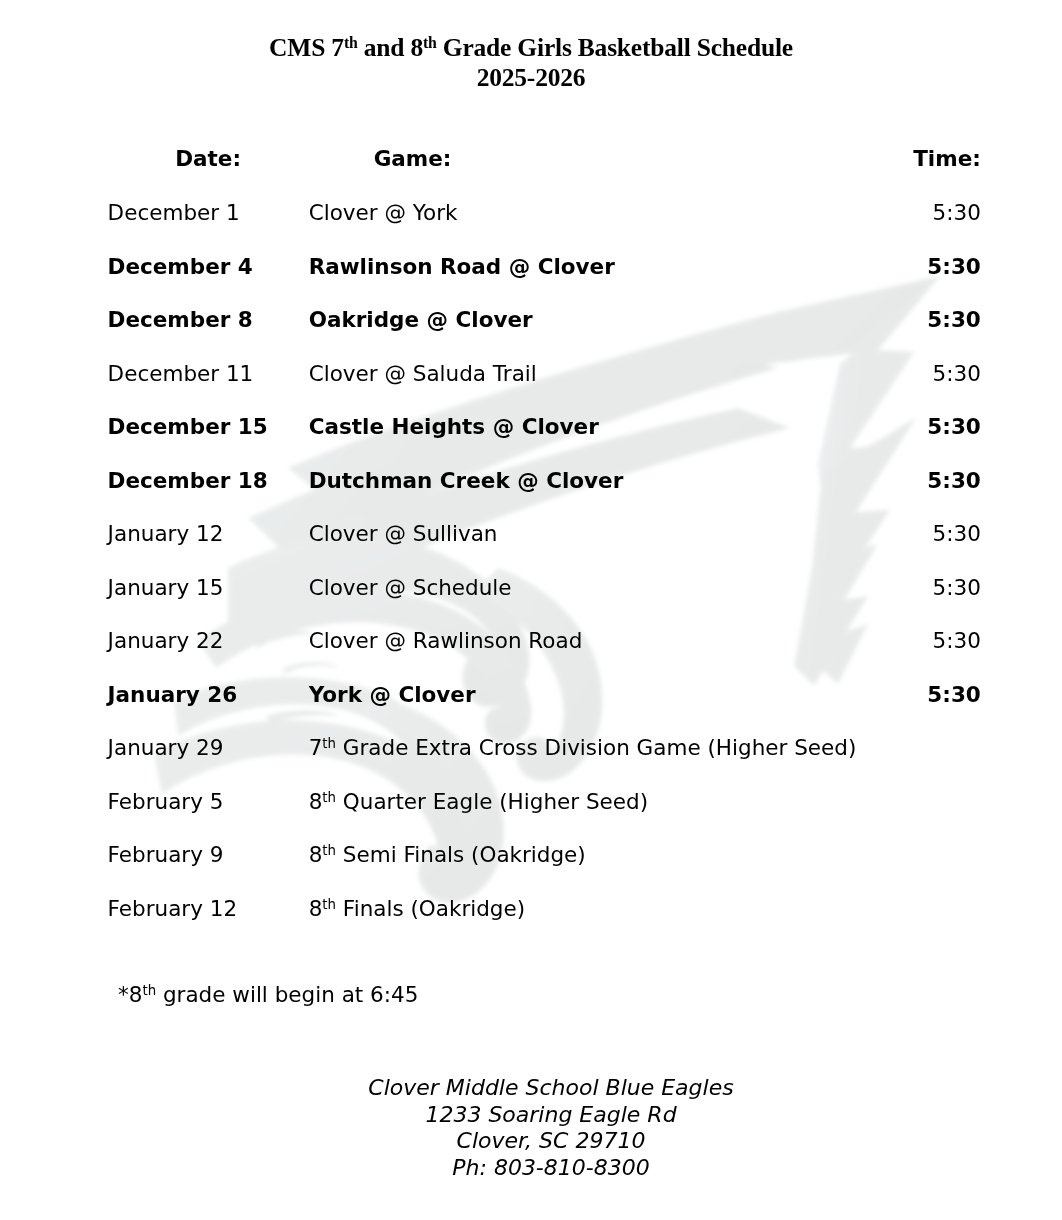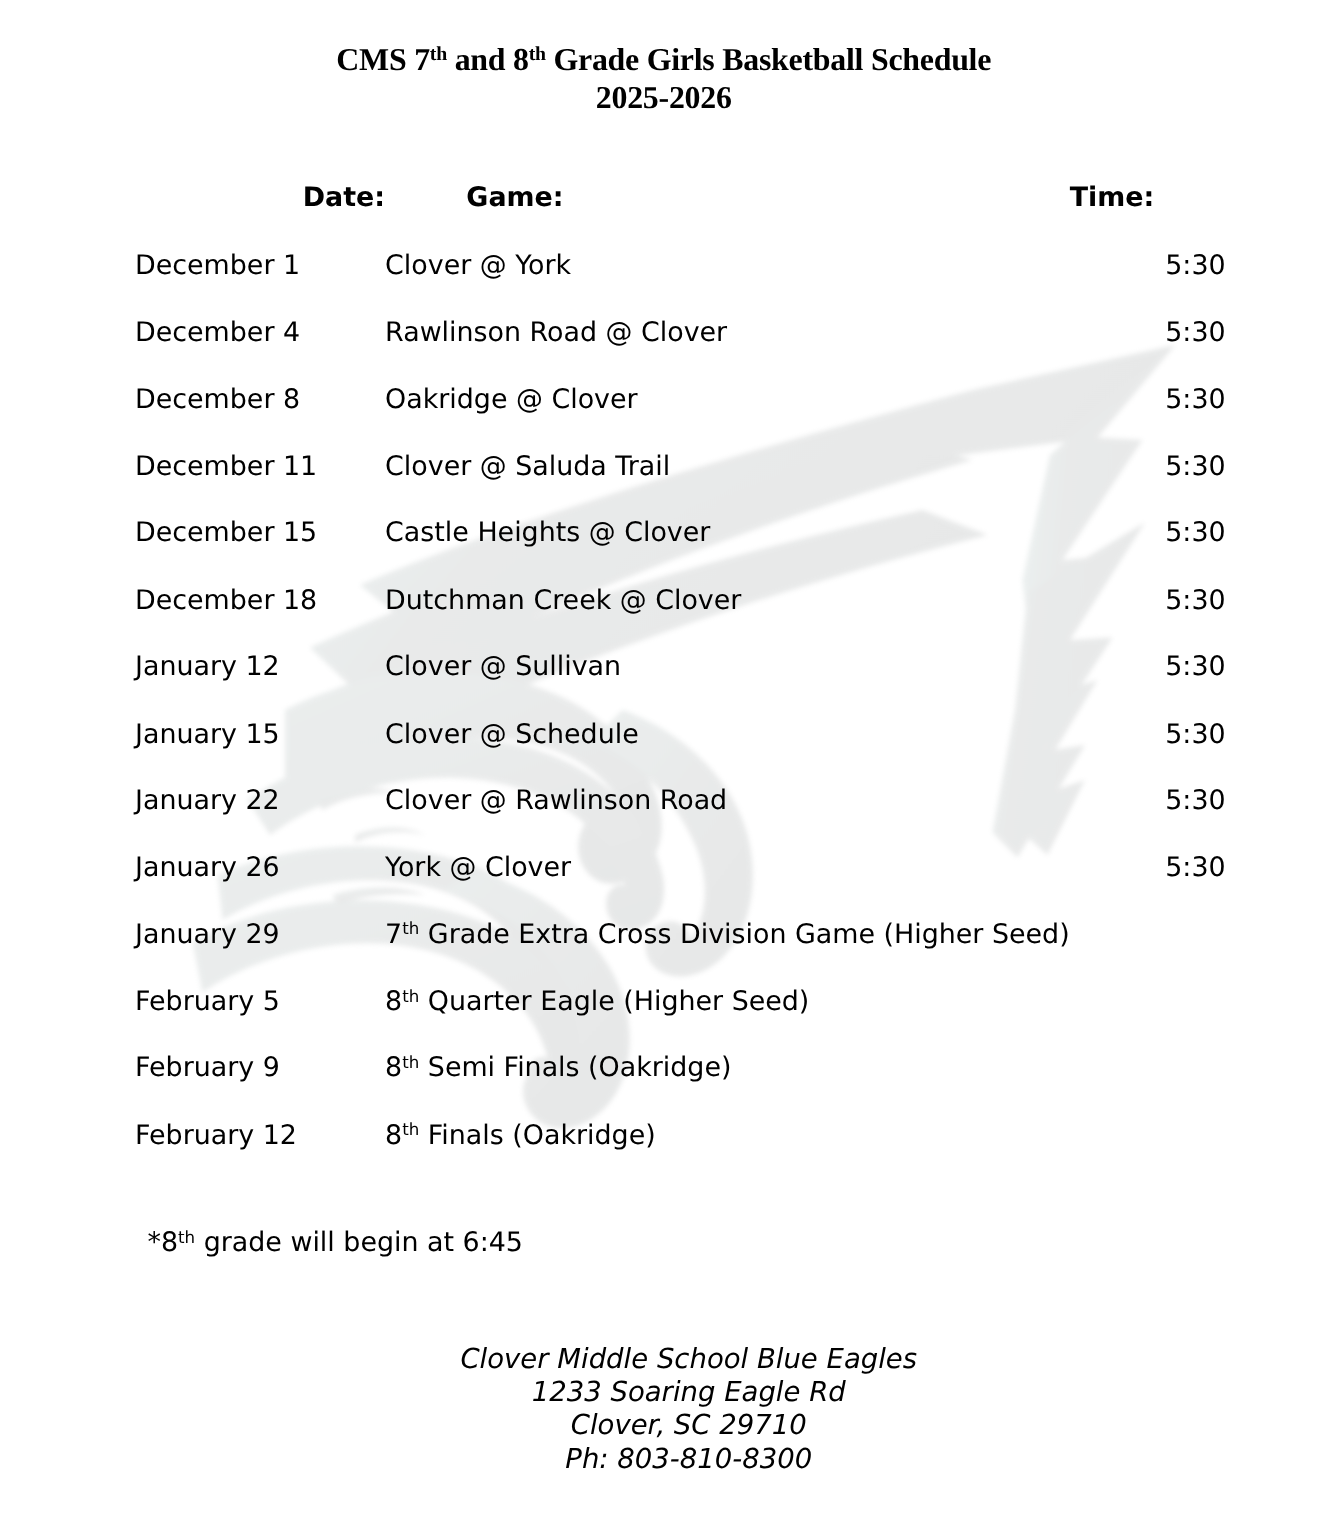--- a/index.html
+++ b/index.html
@@ -79,32 +79,32 @@
     vertical-align: baseline;
     white-space: nowrap;
   }
   .col-date  { width: 205px; }
   .col-game  { width: 520px; }
   .col-time  { width: 130px; }
   .pad-left  { width: 118px; }
   .pad-right { width: 89px; }
 
   .hdr td { font-weight: bold; height: 28px; font-size: 21.5px; }
-  .hdr .h-date { text-align: right; margin-top: 41px; }
+  .hdr .h-date { text-align: center; margin-top: 41px; }
   .hdr .h-game { text-align: left; padding-left: 65px; }
-  .hdr .h-time { text-align: left; }
+  .hdr .h-time { text-align: right; }
 
   .spacer-row td { height: 26px; }
 
   tr.game-row td { height: 53.5px; }
   tr.game-row .c-date { text-align: left; }
   tr.game-row .c-game { text-align: left; }
   tr.game-row .c-time { text-align: right; }
 
-  tr.home td { font-weight: normal; }
+  tr.home td { font-weight: bold; }
 
   
   .g-ind-1  { padding-left: 6px; }
   .g-ind-0  { padding-left: 2px; }
   .g-ind-2  { padding-left: 4px; }
   .g-ind-3  { padding-left: 8px; }
 
   
   .notes {
     position: absolute;

